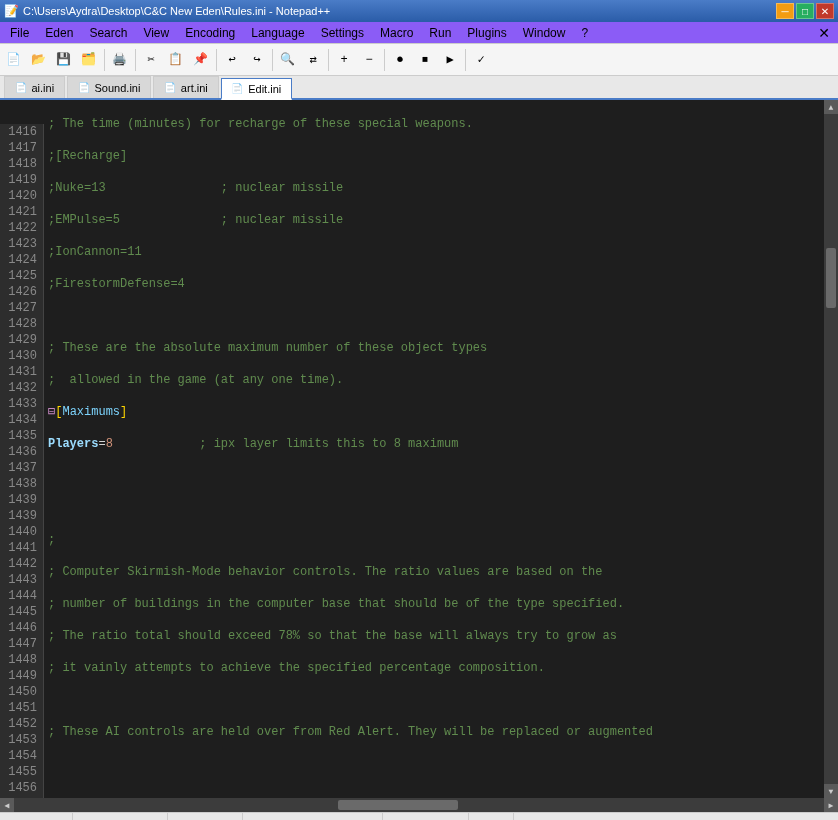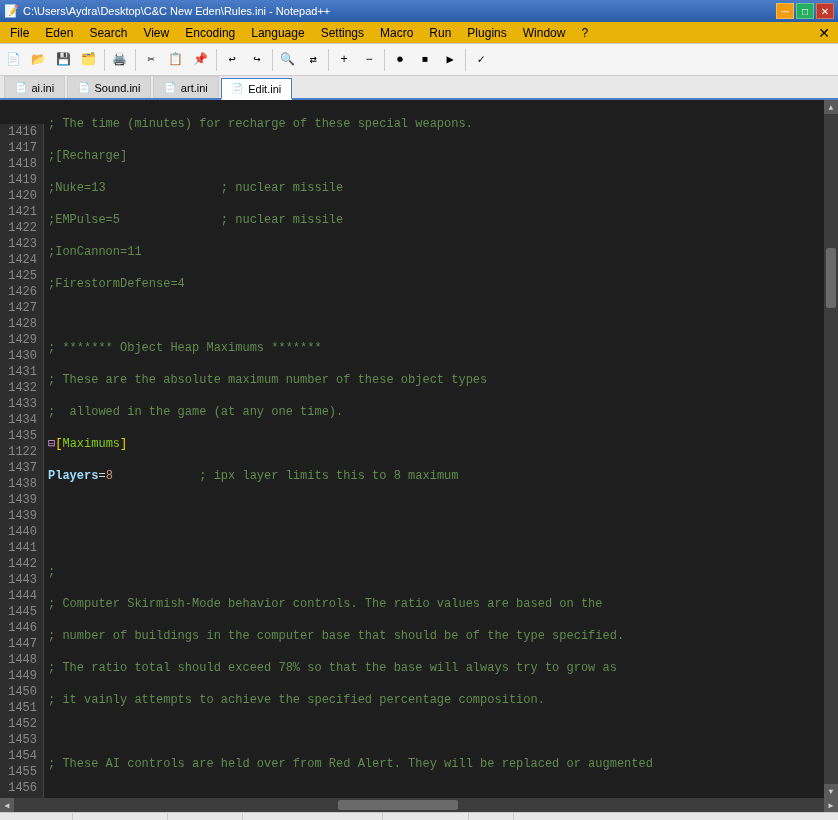--- a/index.html
+++ b/index.html
@@ -24,21 +24,21 @@
       display: flex; align-items: center; justify-content: center;
       font-size: 10px; cursor: pointer;
       border: 1px solid rgba(255,255,255,0.3);
     }
     .title-btn-close { background: #c0392b; }
     .title-btn-max { background: #27ae60; }
     .title-btn-min { background: #f39c12; }
 
     
     #menubar {
-      background: #eab308;
+      background: #8b5cf6;
       height: 22px;
       display: flex;
       align-items: center;
       border-bottom: 1px solid #ccc;
       font-family: Segoe UI, Arial, sans-serif;
       font-size: 12px;
       padding: 0 2px;
     }
     .menu-item {
       padding: 2px 8px;
@@ -134,21 +134,21 @@
     }
 
     .line { height: 16px; display: flex; align-items: flex-end; }
 
     
     .c-comment { color: #608b4e; }
     .c-key { color: #9cdcfe; font-weight: bold; }
     .c-value { color: #ce9178; }
     .c-bracket { color: #ffd700; }
     .c-white { color: #d4d4d4; }
-    .c-section-name { color: #84cc16; }
+    .c-section-name { color: #7dd3fc; }
 
     
     #vscrollbar {
       width: 14px;
       background: #3c3c3c;
       display: flex;
       flex-direction: column;
       align-items: center;
     }
     .scroll-btn { width: 14px; height: 14px; background: #5a5a5a; display: flex; align-items: center; justify-content: center; color: #ccc; font-size: 8px; cursor: pointer; }
@@ -274,21 +274,21 @@
     <div>1426</div>
     <div>1427</div>
     <div>1428</div>
     <div>1429</div>
     <div>1430</div>
     <div>1431</div>
     <div>1432</div>
     <div>1433</div>
     <div>1434</div>
     <div>1435</div>
-    <div>1122</div>
+    <div>1436</div>
     <div>1437</div>
     <div>1438</div>
     <div>1439</div>
     <div>1439</div>
     <div>1440</div>
     <div>1441</div>
     <div>1442</div>
     <div>1443</div>
     <div>1444</div>
     <div>1445</div>
@@ -306,21 +306,20 @@
   </div>
 
   <div id="code-area">
 <div class="line"><span class="c-comment">; The time (minutes) for recharge of these special weapons.</span></div>
 <div class="line"><span class="c-comment">;[Recharge]</span></div>
 <div class="line"><span class="c-comment">;Nuke=13                ; nuclear missile</span></div>
 <div class="line"><span class="c-comment">;EMPulse=5              ; nuclear missile</span></div>
 <div class="line"><span class="c-comment">;IonCannon=11</span></div>
 <div class="line"><span class="c-comment">;FirestormDefense=4</span></div>
 <div class="line"></div>
-<div class="line"><span class="c-comment">; ******* Object Heap Maximums *******</span></div>
 <div class="line"><span class="c-comment">; These are the absolute maximum number of these object types</span></div>
 <div class="line"><span class="c-comment">;  allowed in the game (at any one time).</span></div>
 <div class="line"><span style="color:#c586c0">⊟</span> <span class="c-bracket">[</span><span class="c-section-name">Maximums</span><span class="c-bracket">]</span></div>
 <div class="line"><span class="c-key">Players</span><span class="c-white">=</span><span class="c-value">8</span><span class="c-comment">            ; ipx layer limits this to 8 maximum</span></div>
 <div class="line"></div>
 <div class="line"></div>
 <div class="line"><span class="c-comment">;</span></div>
 <div class="line"><span class="c-comment">; Computer Skirmish-Mode behavior controls. The ratio values are based on the</span></div>
 <div class="line"><span class="c-comment">; number of buildings in the computer base that should be of the type specified.</span></div>
 <div class="line"><span class="c-comment">; The ratio total should exceed 78% so that the base will always try to grow as</span></div>

